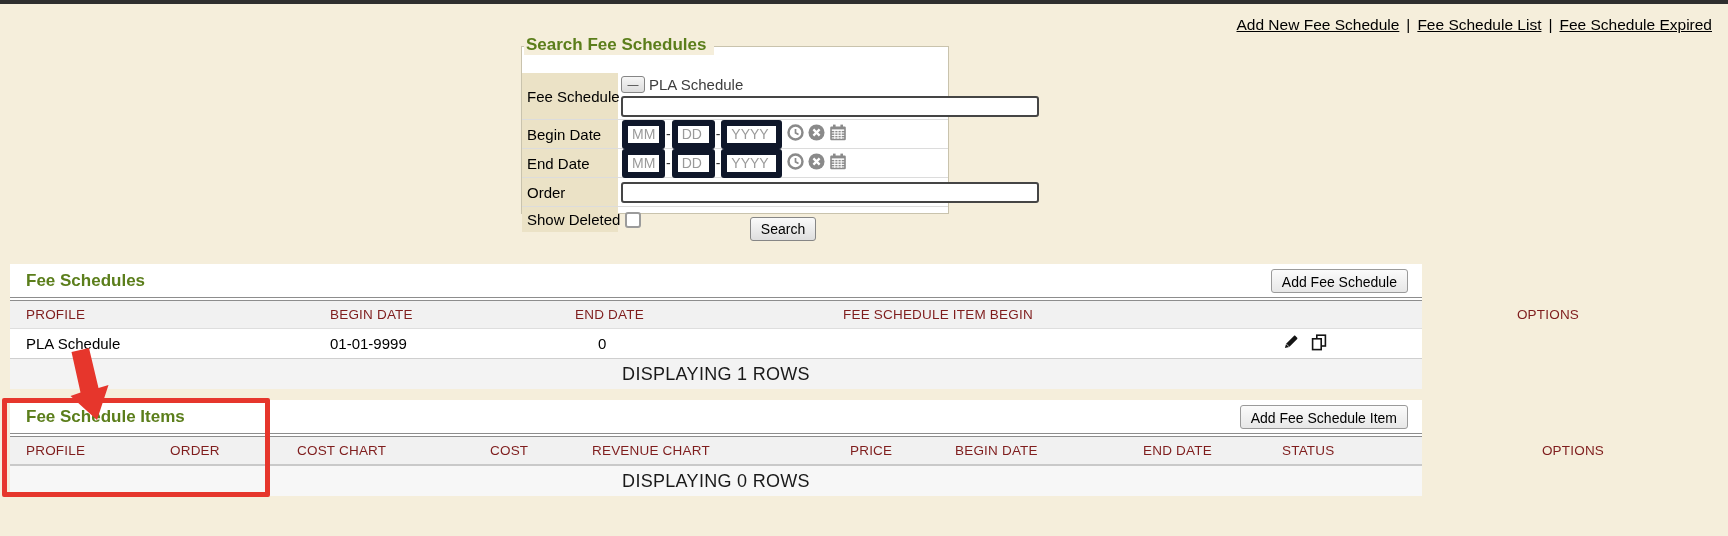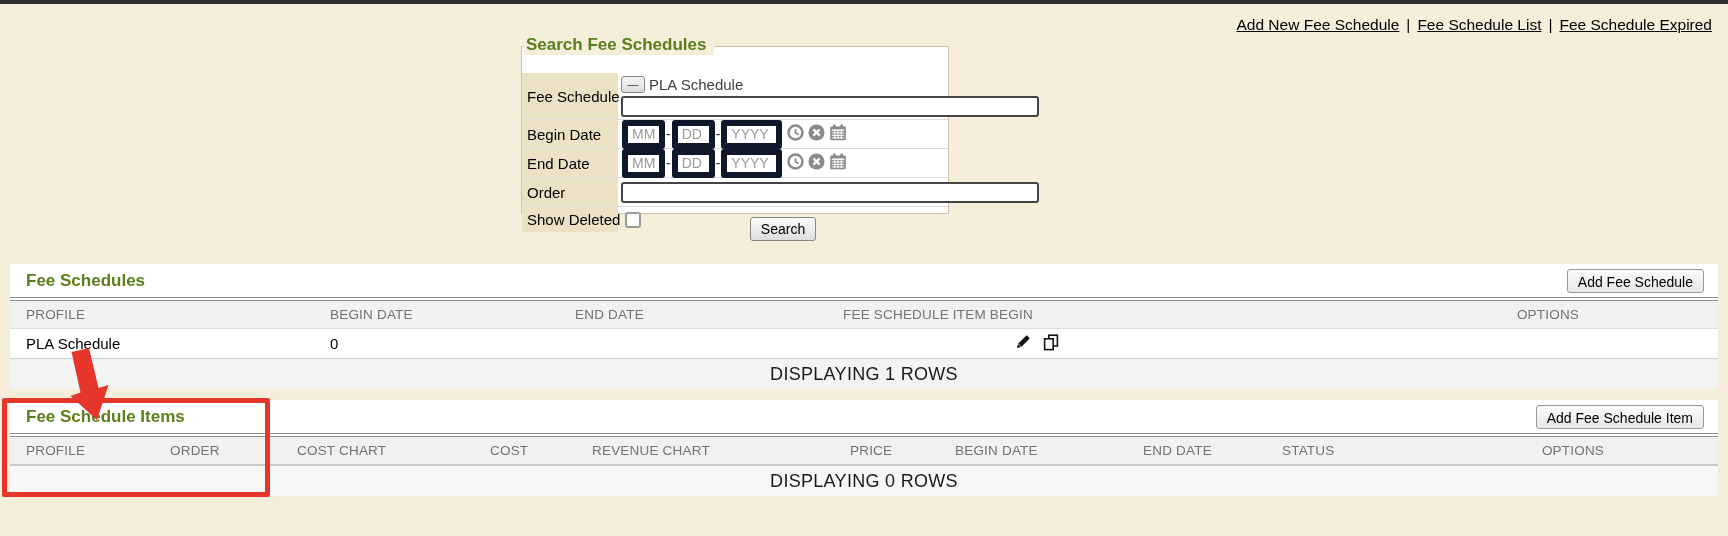--- a/index.html
+++ b/index.html
@@ -26,27 +26,27 @@
   .big-input{width:408px;height:15px;border:2px solid #454545;border-radius:3px;margin-top:1px;font-size:14px;padding:1px 3px;font-family:inherit}
   .date-input{height:17px;border:6px solid #0f172a;border-radius:3px;font-size:14px;color:#444;padding:0 0 0 4px;margin:0 1px;font-family:inherit}
   .date-input::placeholder{color:#9a9a9a;opacity:1}
   .mm{width:27px}.dd{width:27px}.yy{width:45px}
   .dash{color:#333;font-size:14px}
   .icon-btn{background:none;border:none;padding:0;margin-left:4px;cursor:pointer;display:inline-flex;align-items:center}
   .checkbox{display:inline-block;width:12px;height:12px;border:2px solid #9b9b9b;border-radius:3px;background:#fff;margin-left:4px;cursor:pointer}
   .search-btn{position:absolute;left:750px;top:217px;width:66px;height:24px;font-size:14px;font-family:inherit;background:linear-gradient(#fafafa,#dedede);border:1px solid #868686;border-radius:3px;cursor:pointer}
 
   
-  .section{position:absolute;left:10px;width:1708px;background:#fff}
+  .section{position:absolute;left:10px;width:1412px;background:#fff}
   .sec1{top:264px}.sec2{top:400px}
   .sec-head{position:relative;height:33px}
   .sec-title{position:absolute;left:16px;top:7px;font-size:17px;font-weight:bold;color:#5b7e1b;white-space:nowrap}
   .add-btn{position:absolute;right:14px;top:5px;height:24px;padding:4px 10px;font-size:14px;font-family:inherit;background:linear-gradient(#fbfbfb,#e7e7e7);border:1px solid #9a9a9a;border-radius:3px;cursor:pointer;white-space:nowrap}
   .dbl{height:2px;border-top:1px solid #8d8d8d;border-bottom:1px solid #8d8d8d;background:#fff}
-  .thead{display:flex;align-items:center;height:27px;background:#f1f1f1;color:#737373;font-size:13.5px;letter-spacing:.2px}
+  .thead{display:flex;align-items:center;height:27px;background:#f1f1f1;color:#7f1d1d;font-size:13.5px;letter-spacing:.2px}
   .sec1 .thead{border-bottom:1px solid #dedede}
   .sec2 .thead{border-bottom:2px solid #c9c9c9}
   .hcell,.cell{flex:none;box-sizing:border-box;white-space:nowrap;overflow:hidden}
   .hcell:first-child,.cell:first-child{padding-left:16px}
   .trow{display:flex;align-items:center;height:29px;background:#fff;border-bottom:1px solid #cfcfcf;font-size:15px;color:#000}
   .tfoot{height:30px;display:flex;align-items:center;justify-content:center;font-size:18px;color:#1a1a1a;letter-spacing:.3px}
   .sec1 .tfoot{background:#f3f3f3}
   .sec2 .tfoot{background:#f7f7f7}
   .t1 .c0{width:320px}.t1 .c1{width:245px}.t1 .c2{width:268px}.t1 .c3{width:535px}.t1 .c4{width:340px;text-align:center}
   .t2 .c0{width:160px}.t2 .c1{width:127px}.t2 .c2{width:193px}.t2 .c3{width:102px}.t2 .c4{width:258px}
@@ -192,20 +192,21 @@
     <div class="dbl"></div>
     <div class="thead t1">
         <div class="hcell c0">PROFILE</div>
         <div class="hcell c1">BEGIN DATE</div>
         <div class="hcell c2">END DATE</div>
         <div class="hcell c3">FEE SCHEDULE ITEM BEGIN</div>
         <div class="hcell c4">OPTIONS</div>
       </div>
     <div class="trow t1">
       <div class="cell c0">PLA Schedule</div>
+      <div class="cell c2">01-01-9999</div>
       <div class="cell c3">0</div>
       <div class="cell c4 options-cell">
         <button class="icon-btn">
             <span>
           <svg width="16" height="16" viewBox="0 0 17 17">
                 <path d="M2 15l1.3-4.6 8.5-8.5c.3-.3.9-.3 1.2 0l2.1 2.1c.3.3.3.9 0 1.2l-8.5 8.5L2 15z" fill="#141414"></path>
                 <path d="M3.3 10.4l3.3 3.3" stroke="#fff" stroke-width="0.8"></path>
               </svg>
         </span>
           </button>

